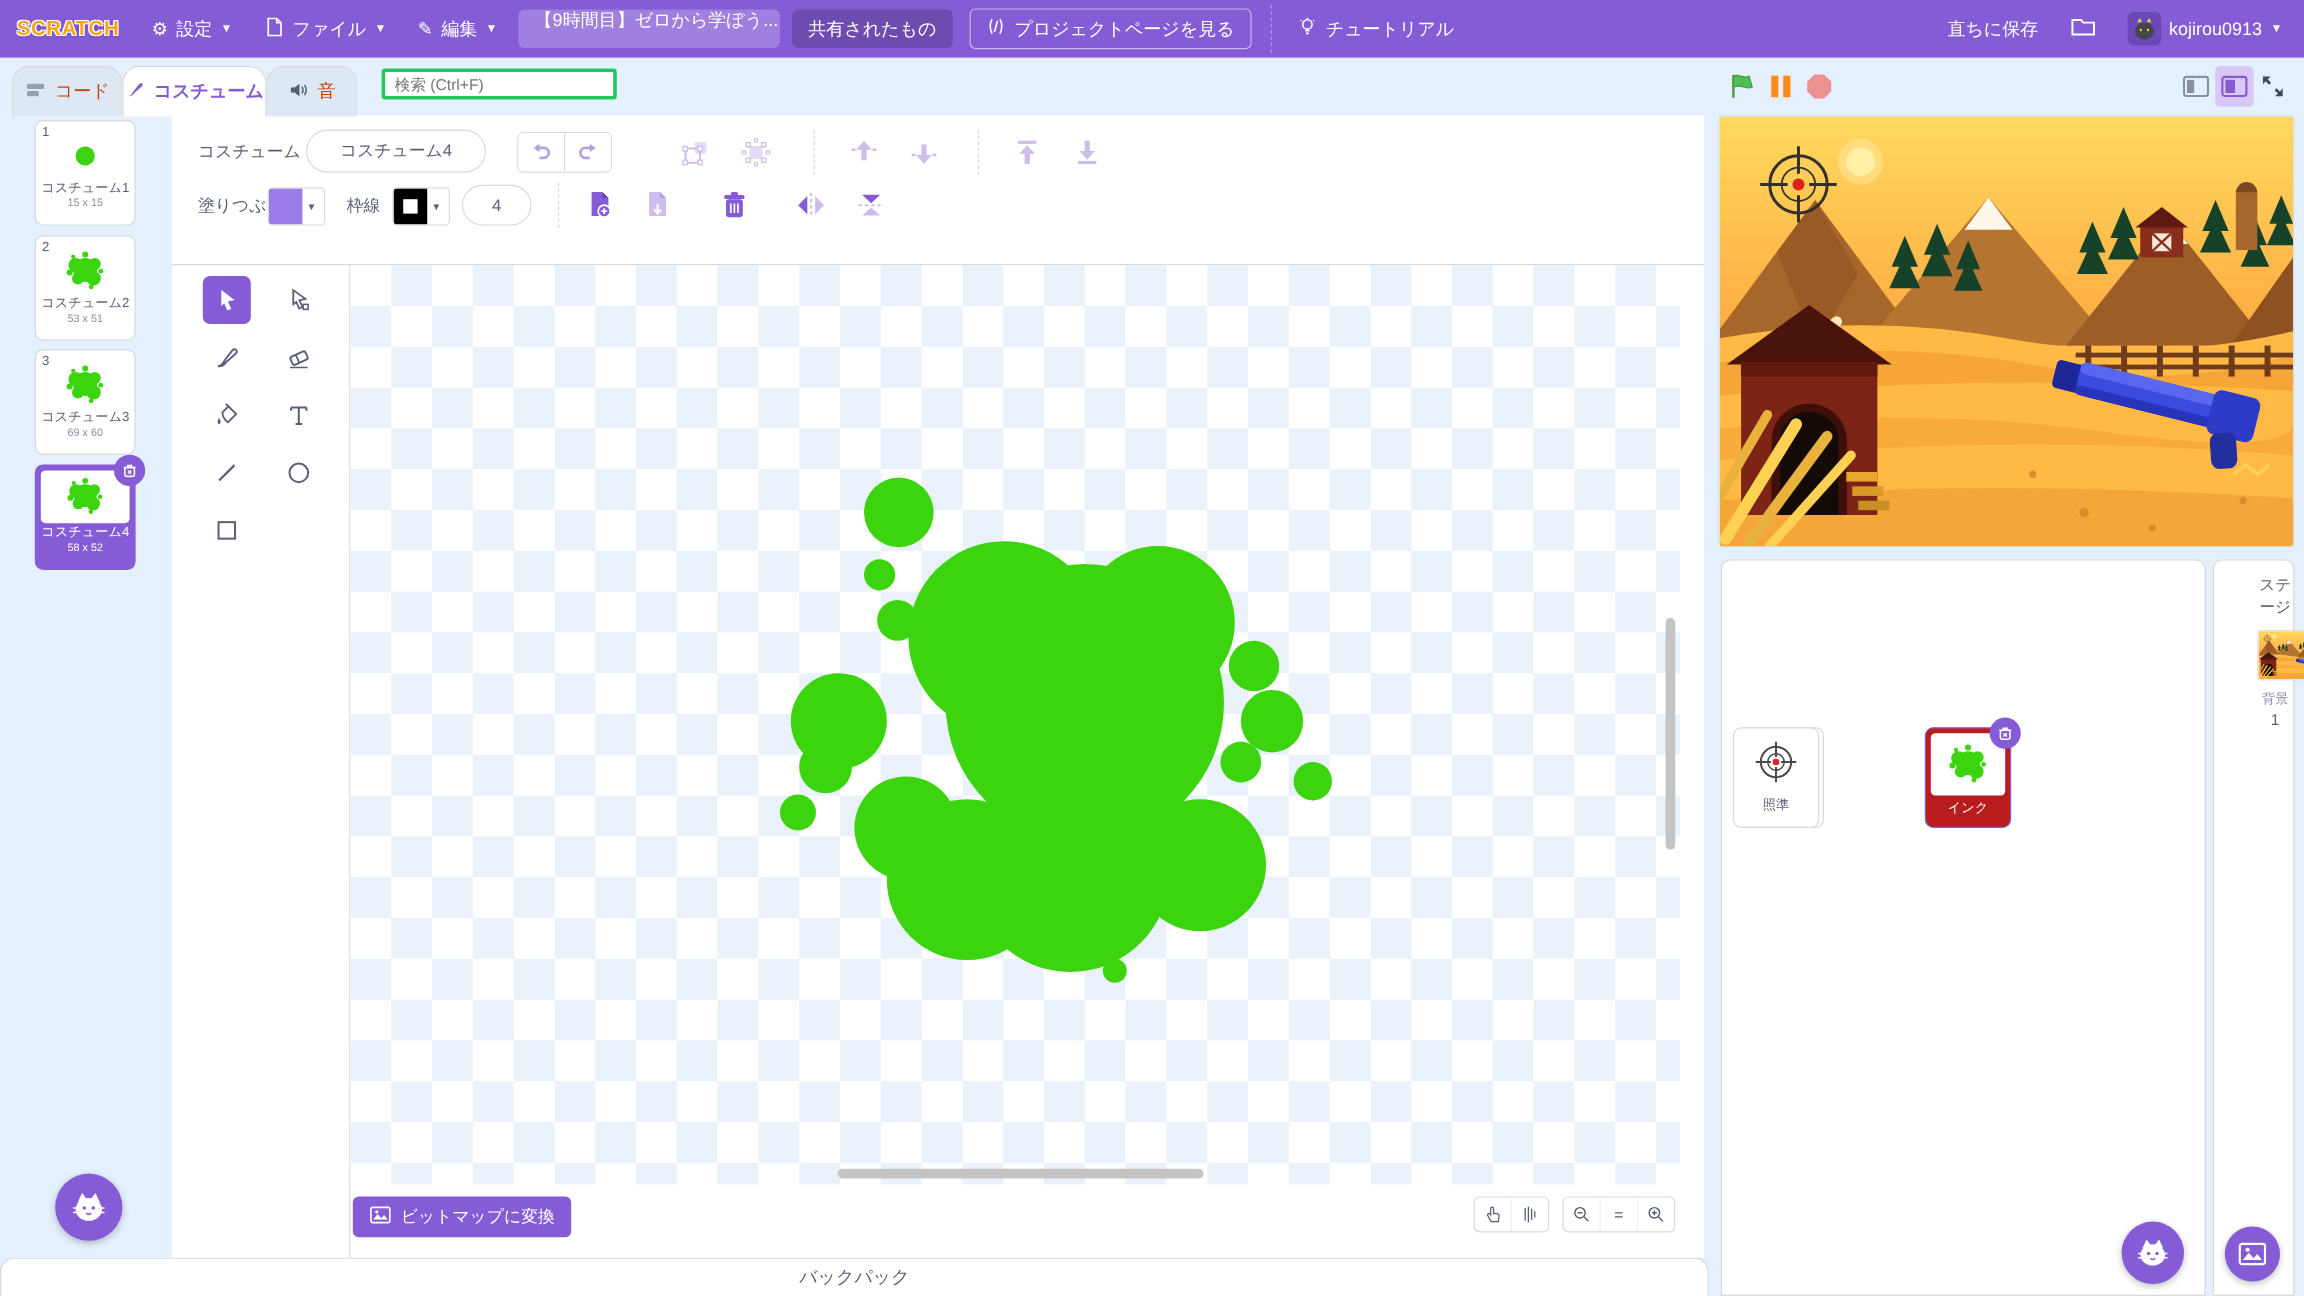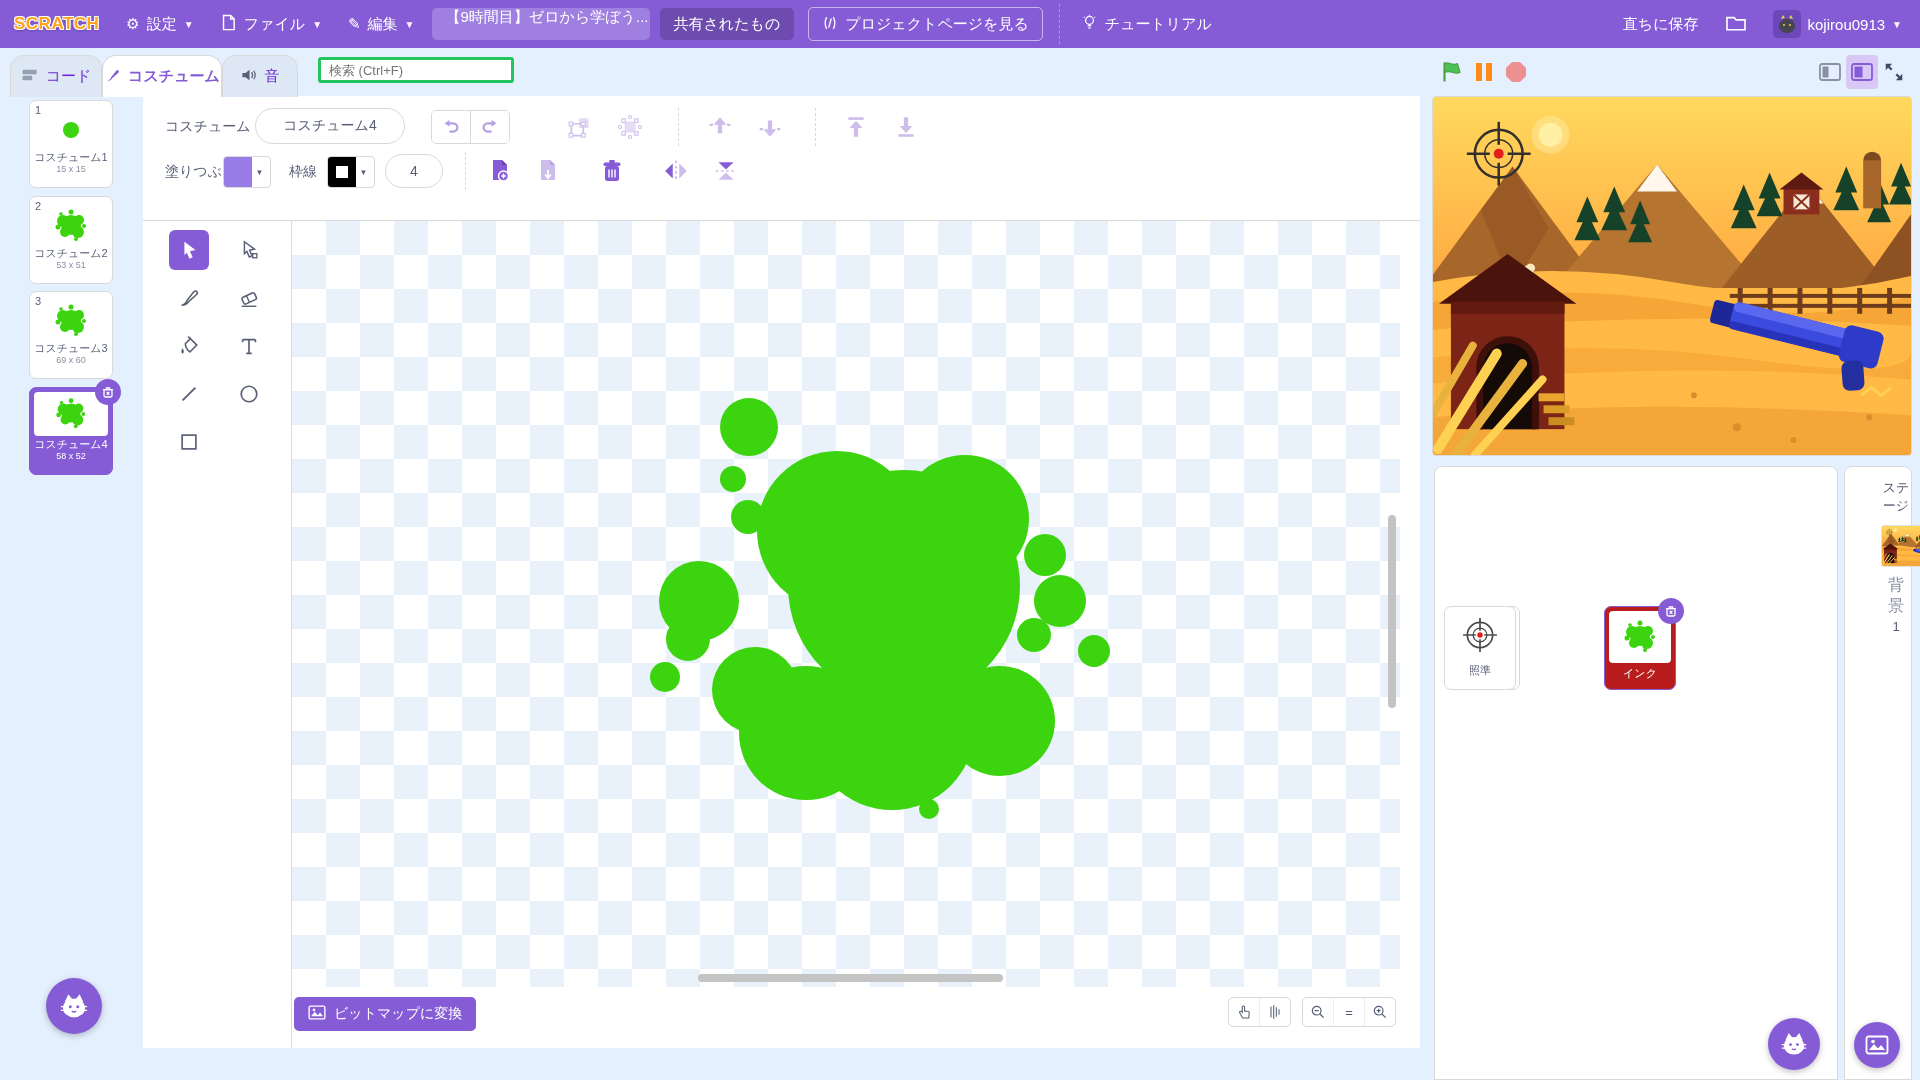--- a/index.html
+++ b/index.html
@@ -11,21 +11,21 @@
         text-shadow:-1px -1px 0 #fff,1px -1px 0 #fff,-1px 1px 0 #fff,1px 1px 0 #fff,0 2px 3px rgba(0,0,0,.25);cursor:pointer;}
   .mitem{display:flex;align-items:center;gap:7px;padding:0 13px;height:48px;cursor:pointer;white-space:nowrap;}
   .caret{font-size:10px;opacity:.95;}
   .titlebtn{background:rgba(255,255,255,.22);border-radius:5px;height:32px;display:flex;align-items:flex-start;padding:0 14px;margin:0 4px;max-width:190px;overflow:hidden;white-space:nowrap;cursor:text;}
   .sharedbadge{background:rgba(0,0,0,.18);border-radius:5px;height:32px;display:flex;align-items:center;padding:0 14px;margin:0 6px;white-space:nowrap;}
   .pagebtn{border:1px solid rgba(255,255,255,.55);border-radius:5px;height:32px;display:flex;align-items:center;gap:7px;padding:0 13px;margin:0 8px;white-space:nowrap;cursor:pointer;}
   .vdash{height:40px;border-left:1px dashed rgba(255,255,255,.35);margin:0 8px;}
   .spacer{flex:1;}
   .avatar{width:28px;height:28px;border-radius:5px;background:#6b47b8;overflow:hidden;display:flex;align-items:center;justify-content:center;}
   
-  .tab{position:absolute;top:55px;height:41px;border:1px solid #d9d9d9;border-bottom:none;border-radius:14px 14px 0 0;background:#dee8f5;display:flex;align-items:center;justify-content:center;gap:7px;font-size:15px;color:#6d28d9;cursor:pointer;z-index:5;}
+  .tab{position:absolute;top:55px;height:41px;border:1px solid #d9d9d9;border-bottom:none;border-radius:14px 14px 0 0;background:#dee8f5;display:flex;align-items:center;justify-content:center;gap:7px;font-size:15px;color:#c2410c;cursor:pointer;z-index:5;}
   .tab.active{background:#fff;color:#855cd6;font-weight:bold;z-index:6;}
   .searchbox{position:absolute;left:318px;top:57px;width:196px;height:26px;border:3px solid #22c55e;border-radius:3px;background:#fff;font-size:13px;color:#444;padding:0 8px;box-sizing:border-box;z-index:7;font-family:inherit;}
   
   .costcol{position:absolute;left:0;top:96px;width:143px;height:952px;background:#e5f0ff;border-right:1px solid #d9d9d9;}
   .cost-card{position:absolute;left:29px;width:84px;height:88px;background:#fff;border:1px solid #d9d9d9;border-radius:7px;box-sizing:border-box;cursor:pointer;text-align:center;}
   .cost-card .idx{position:absolute;left:5px;top:3px;font-size:11px;color:#575e75;}
   .cost-thumb{margin-top:8px;height:42px;display:flex;align-items:center;justify-content:center;}
   .cost-name{font-size:11px;color:#575e75;line-height:13px;}
   .cost-size{font-size:9px;color:#8a8fa3;}
   .cost-card.selected{background:#855cd6;border-color:#855cd6;}
@@ -67,21 +67,21 @@
   .stage svg{display:block;width:100%;height:100%;}
   .spritebox{position:absolute;left:1434px;top:466px;width:404px;height:614px;background:#fff;border:1px solid #d9d9d9;border-radius:8px 8px 0 0;box-sizing:border-box;}
   .sp-card{position:absolute;top:606px;width:72px;height:84px;background:#fff;border:1px solid #d9d9d9;border-radius:7px;box-sizing:border-box;text-align:center;cursor:pointer;}
   .sp-thumb{height:56px;display:flex;align-items:center;justify-content:center;}
   .sp-name{font-size:11px;color:#575e75;}
   .sp-card.selected{background:#b91c1c;border-color:#855cd6;}
   .sp-card.selected .sp-thumb{background:#fff;border-radius:4px;margin:4px 4px 3px 4px;height:52px;}
   .sp-card.selected .sp-name{color:#fff;}
   .stagecol{position:absolute;left:1844px;top:466px;width:68px;height:614px;background:#fff;border:1px solid #d9d9d9;border-radius:8px 8px 0 0;box-sizing:border-box;text-align:center;cursor:pointer;padding-left:36px;}
   .stagecol .t{font-size:13px;color:#575e75;margin-top:12px;}
-  .stagecol .bk{font-size:16px;color:#8a8fa3;margin-top:8px;}
+  .stagecol .bk{font-size:11px;color:#8a8fa3;margin-top:8px;}
   .stagecol .cnt{font-size:13px;color:#575e75;margin-top:2px;}
   .stg-thumb{width:54px;height:40px;margin:10px auto 0;border-radius:3px;overflow:hidden;border:1px solid #e0e0e0;}
   .stg-thumb svg{display:block;width:100%;height:100%;}
 </style>
 </head>
 <body>
 
 <svg width="0" height="0" style="position:absolute">
   <defs>
     <linearGradient id="skyg" x1="0" y1="0" x2="0" y2="1">
@@ -615,20 +615,23 @@
         </div>
       <div class="zbtn">
         <svg width="16" height="16" viewBox="0 0 24 24">
             <circle cx="10" cy="10" r="6.5" fill="none" stroke="#575e75" stroke-width="1.8"></circle>
             <path d="M15,15 l5.5,5.5 M7,10 h6 M10,7 v6" stroke="#575e75" stroke-width="1.8"></path>
           </svg>
       </div>
     </div>
   </div>
 
+  <div class="backpack">
+    <span>バックパック</span>
+  </div>
 
   <div class="stagectl">
     <div class="sbtn" style="margin-left:12px;">
       <svg width="24" height="24" viewBox="0 0 24 24">
           <path d="M4.5,2.5 v19" stroke="#45993d" stroke-width="2"></path>
           <path d="M4.5,3.5 c4,-2.6 7.5,2.6 13,0 l2.7,9 c-5.5,2.6 -9,-2.6 -15.7,0 z" fill="#4cbf56" stroke="#45993d" stroke-width="1"></path>
         </svg>
     </div>
     <div class="sbtn">
       <svg width="20" height="22" viewBox="0 0 20 22">

